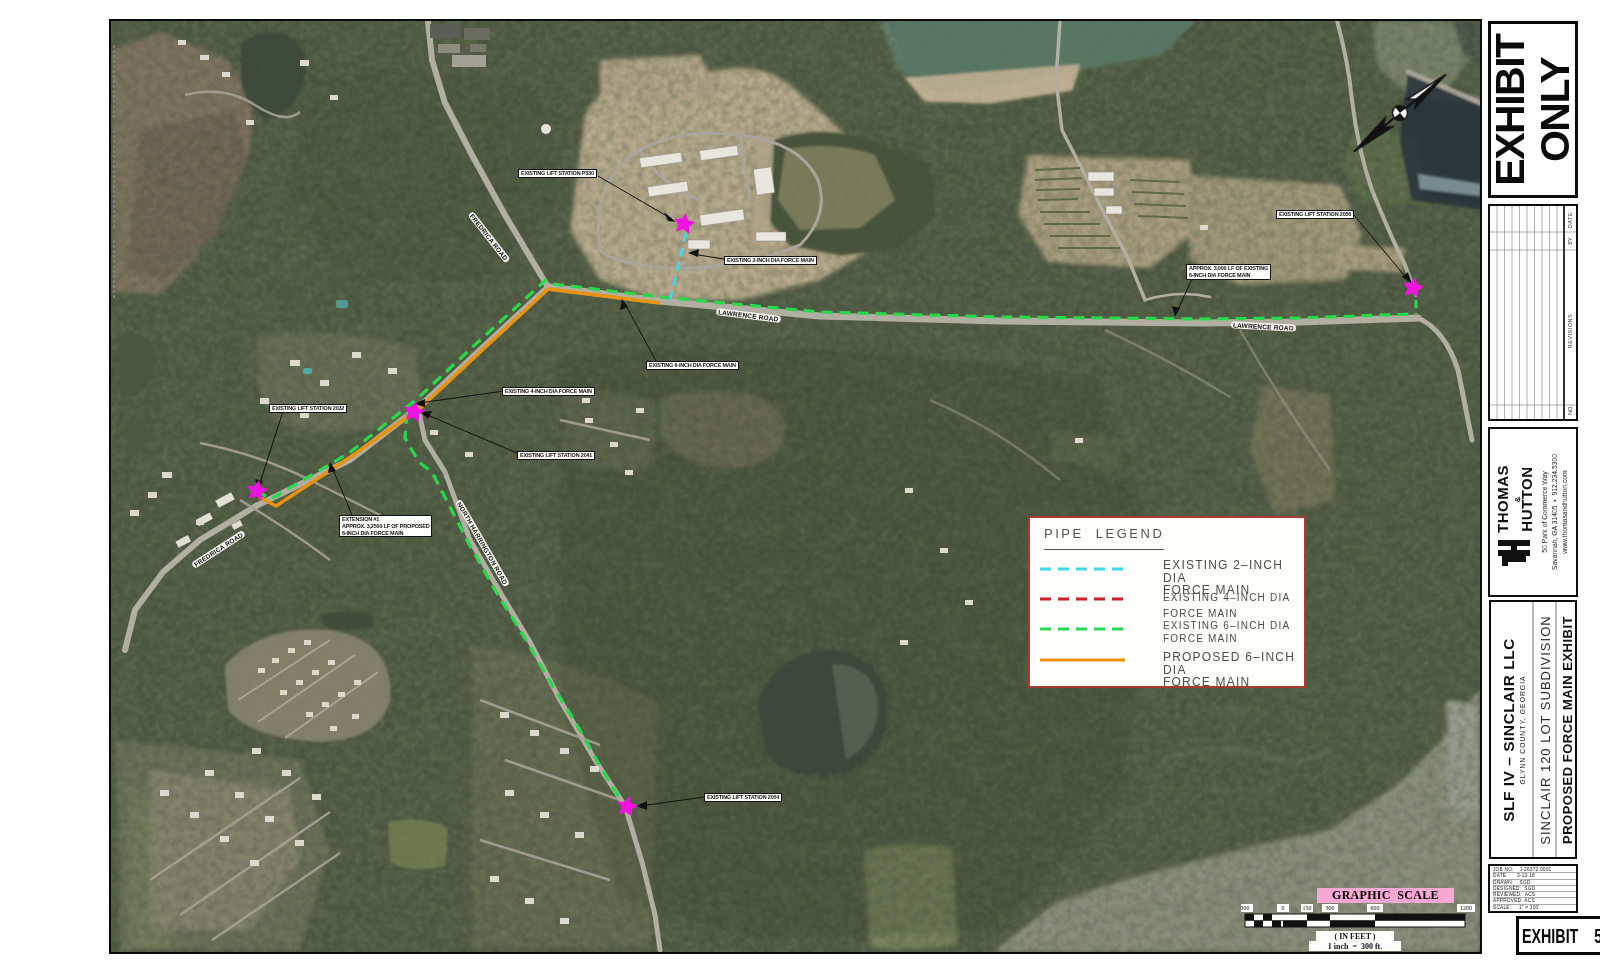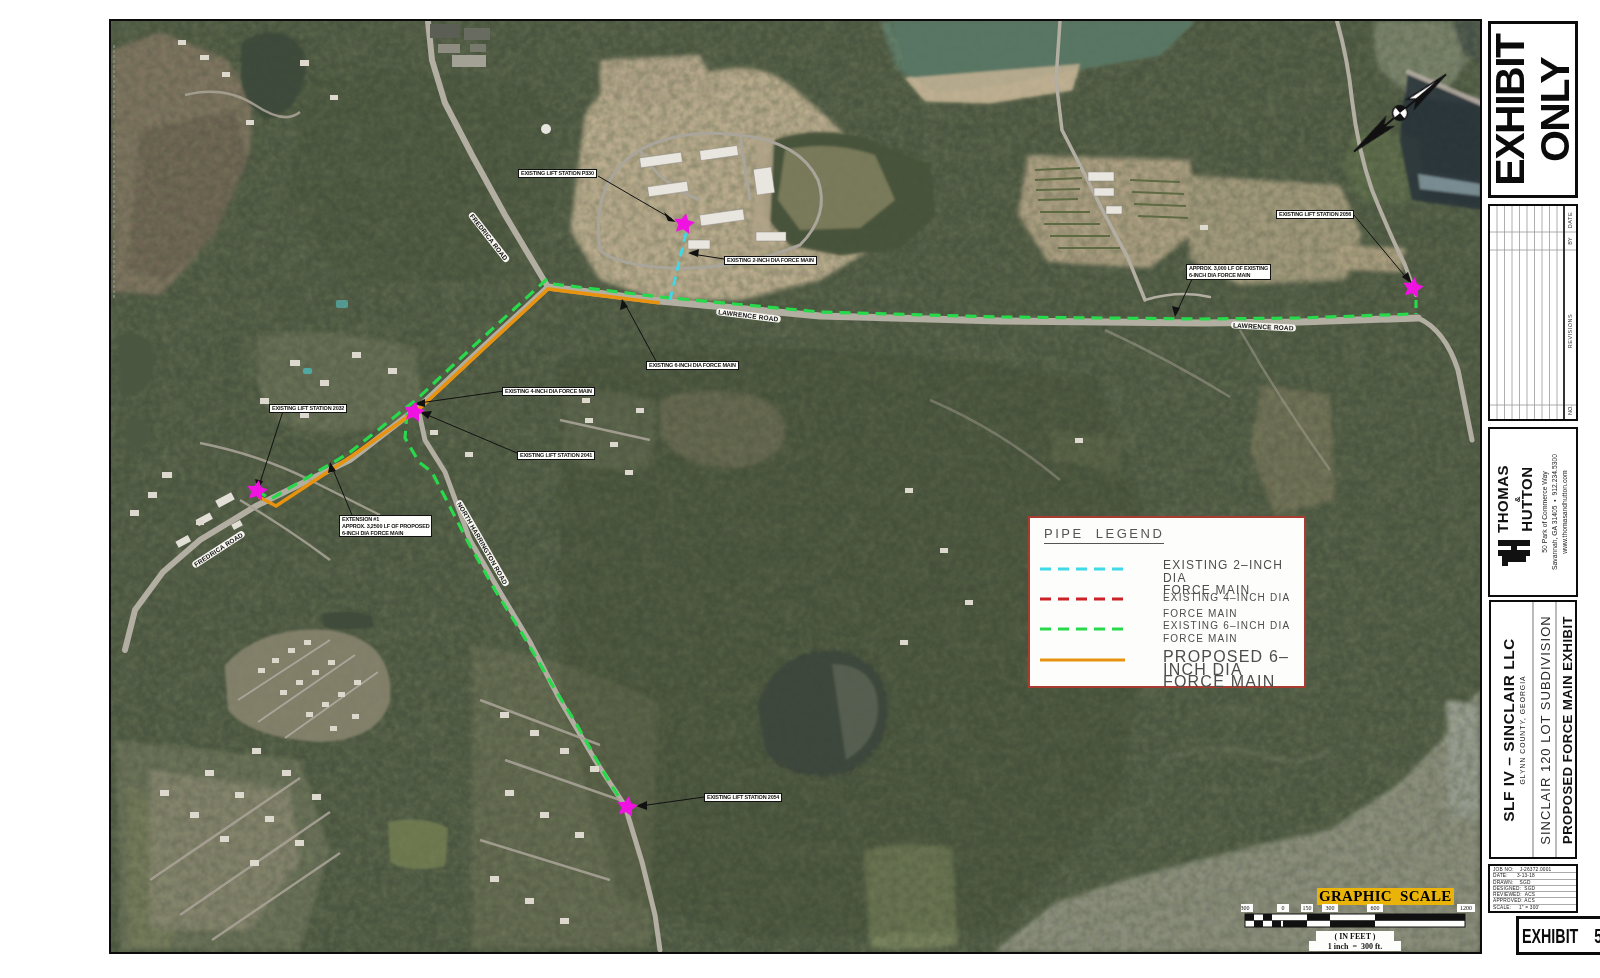--- a/index.html
+++ b/index.html
@@ -368,36 +368,36 @@
 <div class="lbl" style="left:593px;top:772px;">EXISTING LIFT STATION 2054</div>
 
 <div class="rlab" style="left:605px;top:291px;transform:rotate(7deg);">LAWRENCE ROAD</div>
 <div class="rlab" style="left:1120px;top:302px;transform:rotate(3deg);">LAWRENCE ROAD</div>
 <div class="rlab" style="left:362px;top:190px;transform:rotate(52deg);transform-origin:left top;">FREDRICA ROAD</div>
 <div class="rlab" style="left:80px;top:542px;transform:rotate(-33deg);transform-origin:left top;">FREDRICA ROAD</div>
 <div class="rlab" style="left:350px;top:478px;transform:rotate(60deg);transform-origin:left top;">NORTH HARRINGTON ROAD</div>
 
 
 <div style="position:absolute;left:917px;top:495px;width:274px;height:168px;background:#fdfdfb;border:2px solid #a93c30;">
-  <div style="position:absolute;left:14px;top:8px;font-size:13px;color:#555;letter-spacing:2.5px;border-bottom:1px solid #555;padding-bottom:2px;">PIPE&nbsp;&nbsp;LEGEND</div>
+  <div style="position:absolute;left:14px;top:8px;font-size:13px;color:#555;letter-spacing:2.5px;border-bottom:1px solid #555;padding-bottom:8px;">PIPE&nbsp;&nbsp;LEGEND</div>
   <svg width="270" height="164" style="position:absolute;left:0;top:0;">
     <line x1="10" y1="51" x2="95" y2="51" stroke="#3fd9e8" stroke-width="3" stroke-dasharray="11 7"></line>
     <line x1="10" y1="81" x2="95" y2="81" stroke="#cc2127" stroke-width="3" stroke-dasharray="11 7"></line>
     <line x1="10" y1="111" x2="95" y2="111" stroke="#28d94b" stroke-width="3" stroke-dasharray="11 7"></line>
     <line x1="10" y1="142" x2="95" y2="142" stroke="#e8930f" stroke-width="3"></line>
   </svg>
   <div style="position:absolute;left:133px;top:41px;font-size:12px;line-height:12.5px;color:#4d4d4d;letter-spacing:1.2px;">EXISTING 2–INCH DIA<br>FORCE MAIN</div>
   <div style="position:absolute;left:133px;top:72px;font-size:10px;line-height:16px;color:#4d4d4d;letter-spacing:1.2px;">EXISTING 4–INCH DIA<br>FORCE MAIN</div>
   <div style="position:absolute;left:133px;top:102px;font-size:10px;line-height:12.5px;color:#4d4d4d;letter-spacing:1.2px;">EXISTING 6–INCH DIA<br>FORCE MAIN</div>
-  <div style="position:absolute;left:133px;top:133px;font-size:16px;line-height:12.5px;color:#4d4d4d;letter-spacing:1.2px;">PROPOSED 6–INCH DIA<br>FORCE MAIN</div>
+  <div style="position:absolute;left:133px;top:133px;font-size:12px;line-height:12.5px;color:#4d4d4d;letter-spacing:1.2px;">PROPOSED 6–INCH DIA<br>FORCE MAIN</div>
 </div>
 
 
 <div style="position:absolute;left:1130px;top:866px;font-family:'Liberation Serif',serif;">
-  <div style="position:absolute;left:76px;top:1px;background:#eab308;font-size:15px;font-weight:bold;letter-spacing:0.3px;padding:0 2px;white-space:nowrap;">GRAPHIC&nbsp; SCALE</div>
+  <div style="position:absolute;left:76px;top:1px;background:#f9a8d4;font-size:12px;font-weight:bold;letter-spacing:0.3px;padding:0 15px;white-space:nowrap;">GRAPHIC&nbsp; SCALE</div>
   <svg width="240" height="70" style="position:absolute;left:0px;top:17px;">
     <g font-family="Liberation Serif" font-size="6" text-anchor="middle">
       <g fill="#fdfdfb">
             <rect x="-4" y="0" width="16" height="8"></rect>
             <rect x="36" y="0" width="12" height="8"></rect>
             <rect x="60" y="0" width="12" height="8"></rect>
             <rect x="81" y="0" width="16" height="8"></rect>
             <rect x="126" y="0" width="16" height="8"></rect>
             <rect x="216" y="0" width="18" height="8"></rect>
           </g>

